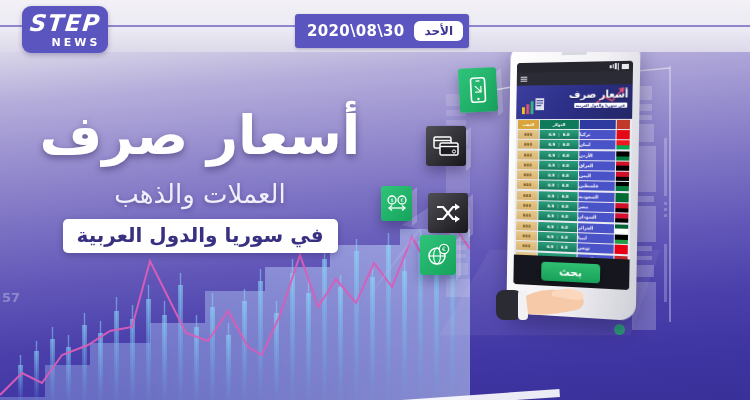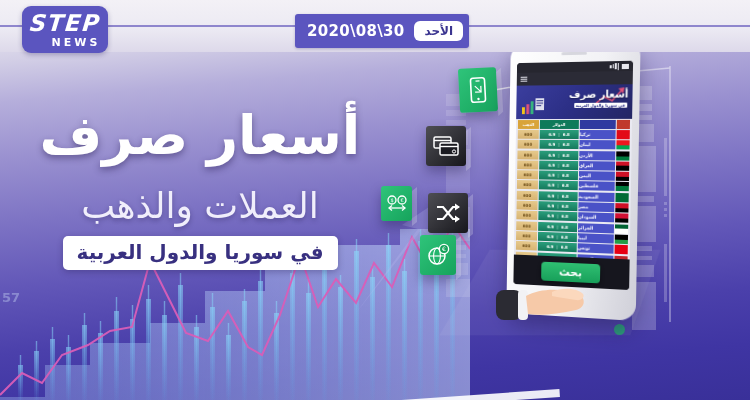--- a/index.html
+++ b/index.html
@@ -82,21 +82,21 @@
   .m2501 { left: 272px; top: 22px; letter-spacing: 2px; font-size: 11px; }
 
   
   .headline-wrap { position: absolute; left: 0; top: 108px; width: 400px; text-align: center; direction: rtl; }
   .headline {
     color: #ffffff; font-size: 54px; font-weight: 900; line-height: 1.05;
     text-shadow: 0 3px 7px rgba(30,20,70,.45);
     letter-spacing: -1px;
   }
   .subhead {
-    color: #f0eefb; font-size: 36px; font-weight: 500; margin-top: 20px;
+    color: #f0eefb; font-size: 26px; font-weight: 500; margin-top: 14px;
     text-shadow: 0 2px 5px rgba(30,20,70,.35);
   }
   .tagline-row { display: flex; justify-content: center; margin-top: 10px; }
   .tagline {
     background: #ffffff; color: #383080; font-size: 20px; font-weight: 800;
     padding: 4px 14px 6px; border-radius: 5px;
     box-shadow: 0 2px 6px rgba(30,20,70,.30);
   }
 
   

